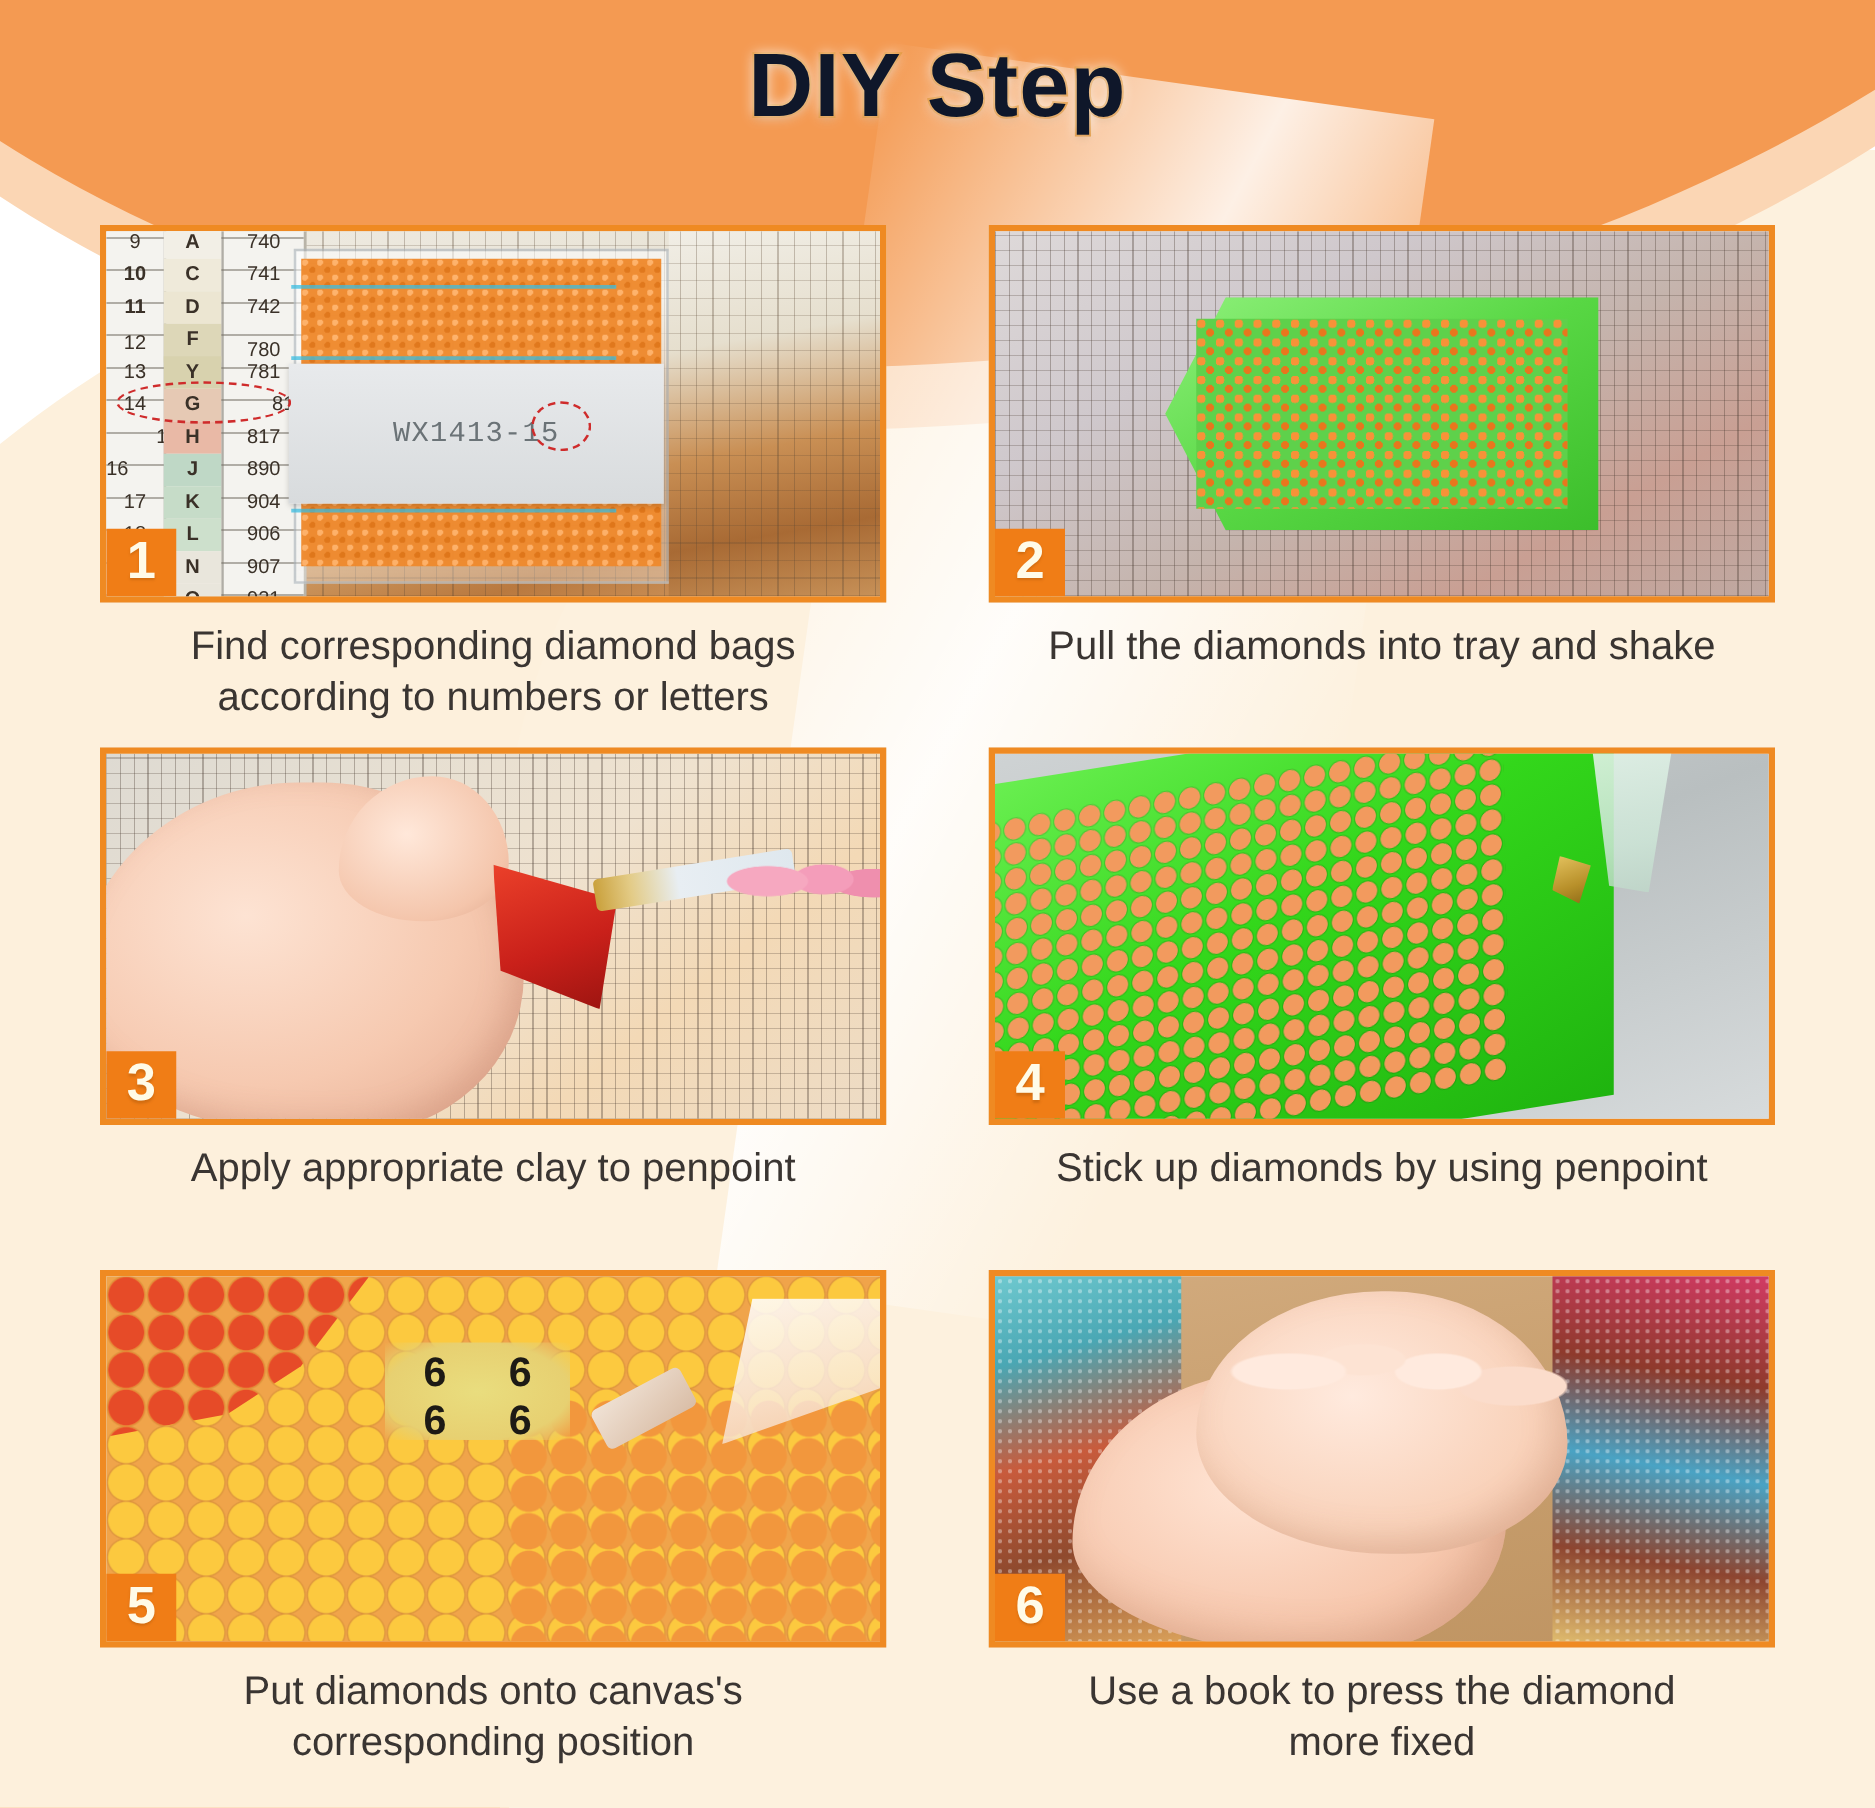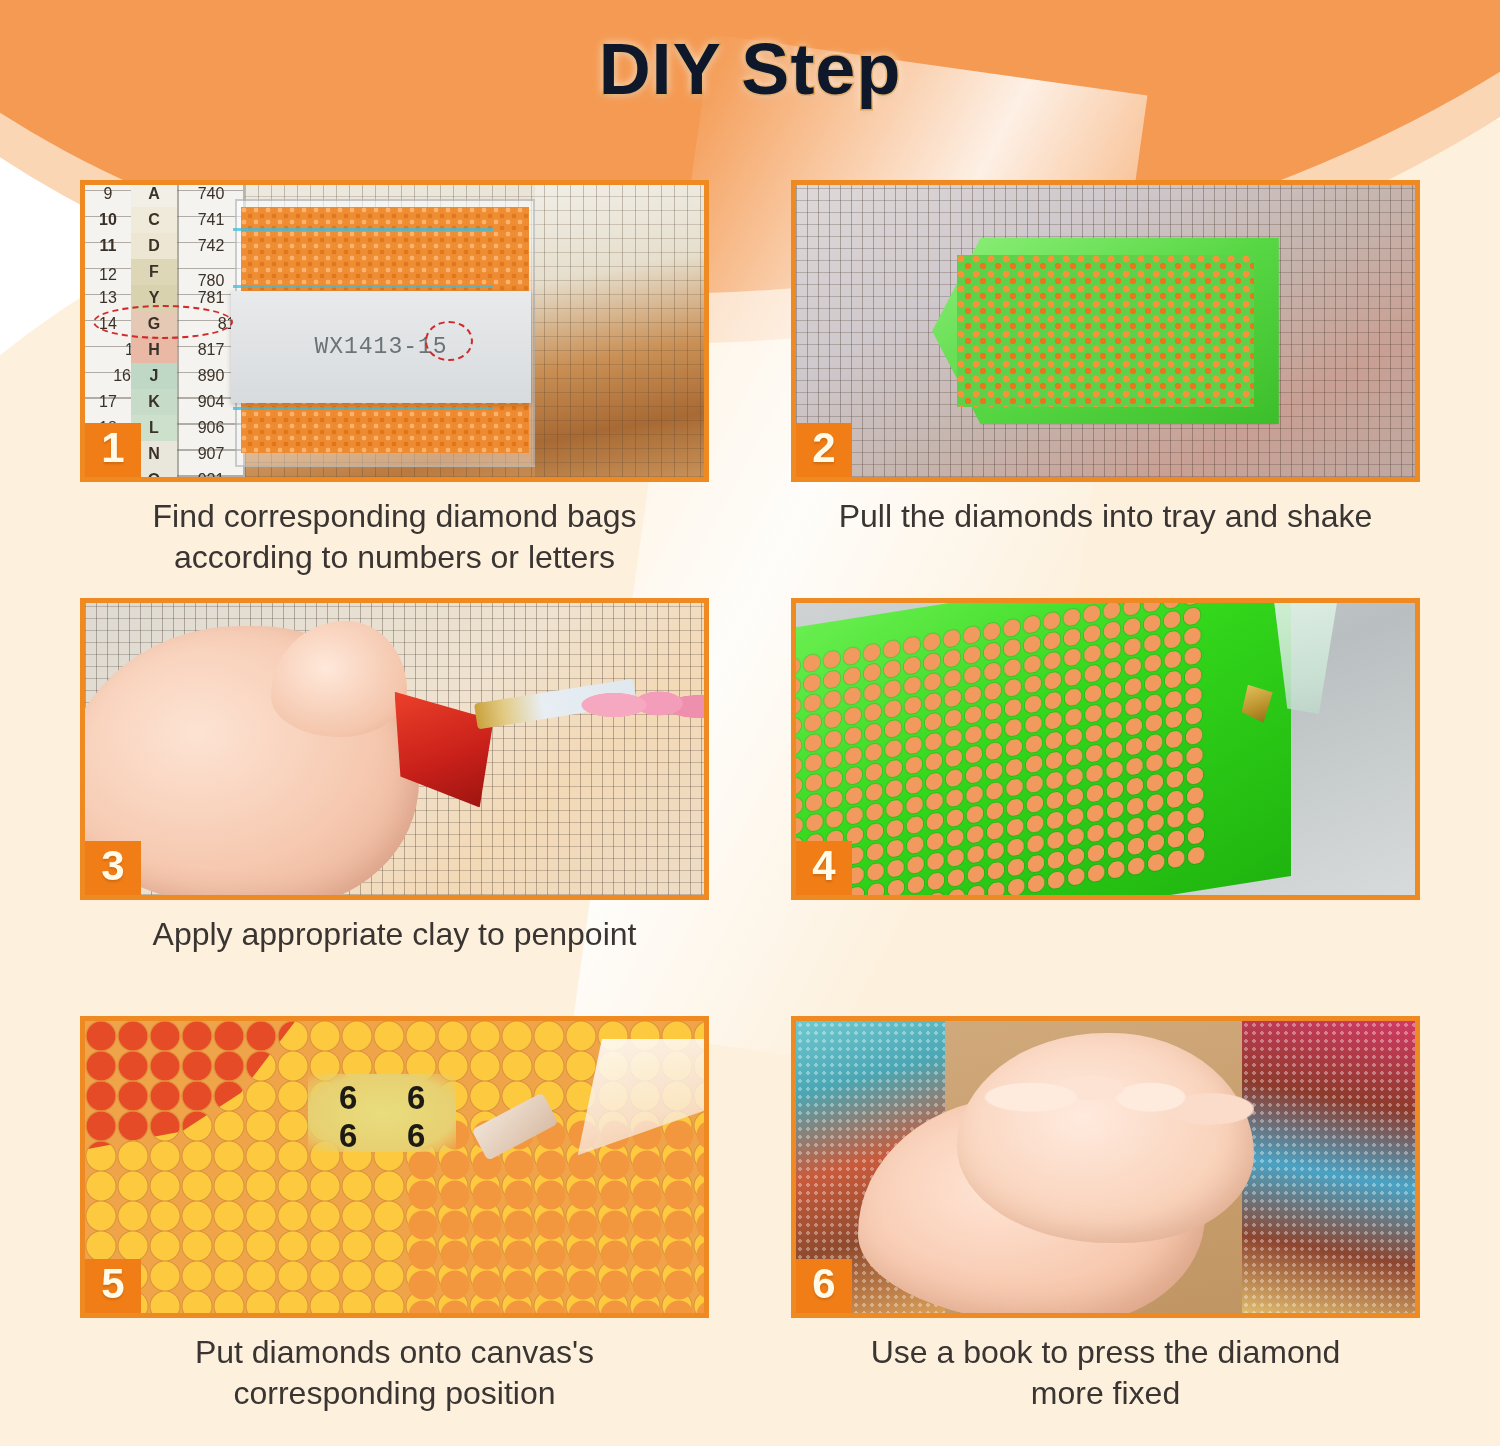--- a/index.html
+++ b/index.html
@@ -381,21 +381,21 @@
               <span style="text-align: center; font-weight: 400;">14</span>
               <span style="text-align: center; font-weight: 700; background: rgb(230, 201, 180); height: 100%; line-height: 26px;">G</span>
               <span style="text-align: center; font-weight: 400; margin-left: 40px;">814</span>
             </div>
             <div style="position: absolute; left: 0px; top: 152px; width: 160px; height: 26px; display: grid; grid-template-columns: 46px 46px 68px; align-items: center; font-size: 16px; color: rgb(58, 49, 40); font-family: &quot;Liberation Sans&quot;, sans-serif;">
               <span style="text-align: right; font-weight: 400; padding-left: 40px;">15</span>
               <span style="text-align: center; font-weight: 700; background: rgb(233, 185, 166); height: 100%; line-height: 26px;">H</span>
               <span style="text-align: center; font-weight: 400;">817</span>
             </div>
             <div style="position: absolute; left: 0px; top: 178px; width: 160px; height: 26px; display: grid; grid-template-columns: 46px 46px 68px; align-items: center; font-size: 16px; color: rgb(58, 49, 40); font-family: &quot;Liberation Sans&quot;, sans-serif;">
-              <span style="text-align: right; font-weight: 400;">16</span>
+              <span style="text-align: left; font-weight: 400;">16</span>
               <span style="text-align: center; font-weight: 700; background: rgb(191, 216, 198); height: 100%; line-height: 26px;">J</span>
               <span style="text-align: center; font-weight: 400;">890</span>
             </div>
             <div style="position: absolute; left: 0px; top: 204px; width: 160px; height: 26px; display: grid; grid-template-columns: 46px 46px 68px; align-items: center; font-size: 16px; color: rgb(58, 49, 40); font-family: &quot;Liberation Sans&quot;, sans-serif;">
               <span style="text-align: center; font-weight: 400;">17</span>
               <span style="text-align: center; font-weight: 700; background: rgb(198, 220, 200); height: 100%; line-height: 26px;">K</span>
               <span style="text-align: center; font-weight: 400;">904</span>
             </div>
             <div style="position: absolute; left: 0px; top: 230px; width: 160px; height: 26px; display: grid; grid-template-columns: 46px 46px 68px; align-items: center; font-size: 16px; color: rgb(58, 49, 40); font-family: &quot;Liberation Sans&quot;, sans-serif;">
               <span style="text-align: center; font-weight: 400;">18</span>
@@ -468,20 +468,23 @@
   <div class="step">
     <div class="photo">
       <div class="scene">
         <div class="s4-bg"></div>
         <div class="s4-tray"></div>
         <div class="s4-rows"></div>
         <div class="s4-pen"></div>
         <div class="s4-tip"></div>
       </div>
       <div class="badge">4</div>
+    </div>
+    <div class="caption one-line">
+      <div>Stick up diamonds by using penpoint</div>
     </div>
   </div>
 
   <div class="step">
     <div class="photo">
       <div class="scene">
         <div class="s5-bg"></div>
         <div class="s5-beads"></div>
         <div class="s5-red"></div>
         <div class="s5-orange"></div>

